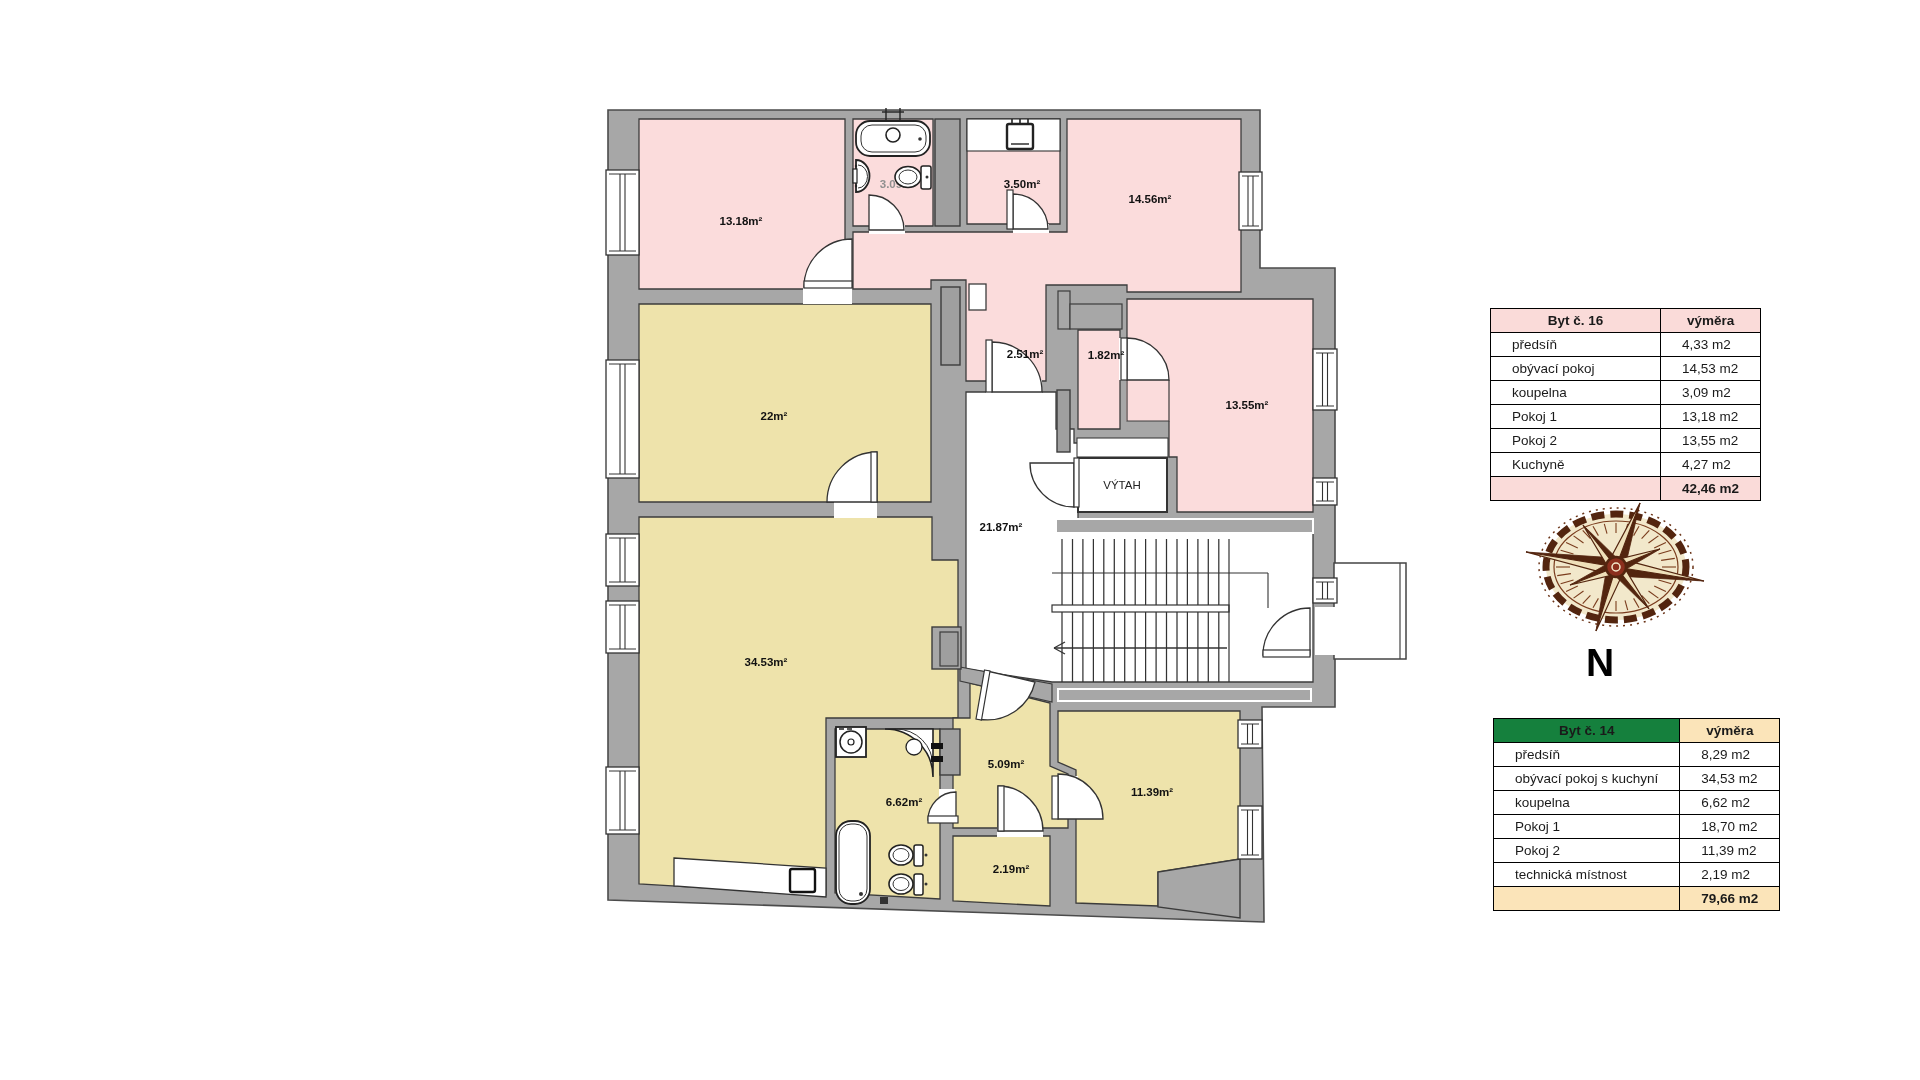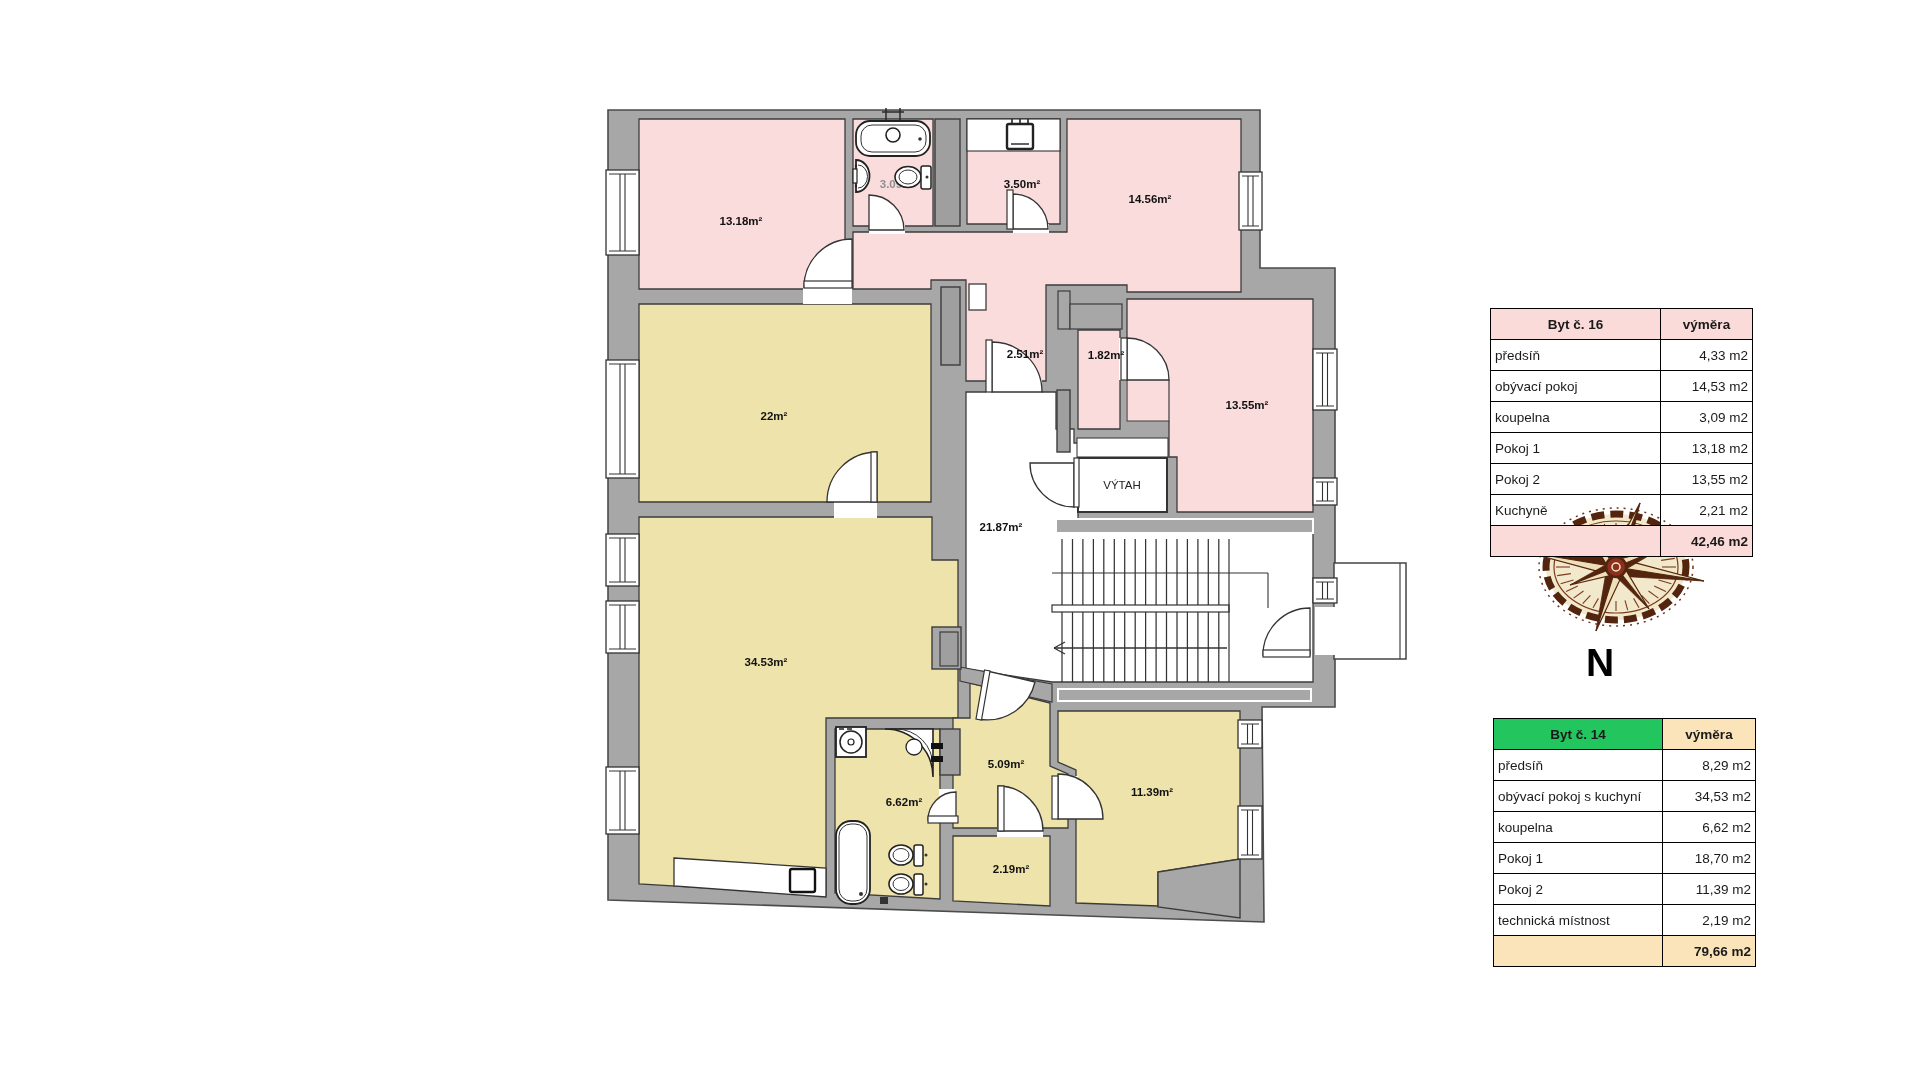--- a/index.html
+++ b/index.html
@@ -1,22 +1,22 @@
 <!DOCTYPE html>
 <html><head><meta charset="utf-8">
 <style>
 html,body{margin:0;padding:0;width:1920px;height:1080px;background:#fff;overflow:hidden;
   font-family:"Liberation Sans",sans-serif}
 svg{position:absolute;left:0;top:0}
 table.areas{position:absolute;border-collapse:collapse;table-layout:fixed;
   font-family:"Liberation Sans",sans-serif;font-size:13.5px;color:#1a1a1a}
-table.areas td{box-sizing:border-box;border:1px solid #000;height:31px;padding:0 4px;overflow:hidden;white-space:nowrap}
+table.areas td{box-sizing:border-box;border:1px solid #000;height:24px;padding:0 21px;overflow:hidden;white-space:nowrap}
 table.areas td.hd{text-align:center;font-weight:bold}
 table.areas td.nm{text-align:left}
-table.areas td.vl{text-align:right}
+table.areas td.vl{}
 table.areas td.tot{font-weight:bold}
 </style></head>
 <body>
 <svg width="1920" height="1080" viewBox="0 0 1920 1080">
 
 <polygon points="608,110 1260,110 1260,268 1335,268 1335,707 1262,707 1264,922 608,900" fill="#a7a7a7" stroke="#4b4b4b" stroke-width="1.6"></polygon>
 
 <polygon points="639,119 845,119 845,289 639,289" fill="#fbdcdc" stroke="#3c3c3c" stroke-width="1.3"></polygon>
 
 <polygon points="853,119 933,119 933,226 853,226" fill="#fbdcdc" stroke="#3c3c3c" stroke-width="1.3"></polygon>
@@ -402,32 +402,32 @@
       <tr>
         <td class="nm">Pokoj 1</td>
         <td class="vl">13,18 m2</td>
       </tr>
       <tr>
         <td class="nm">Pokoj 2</td>
         <td class="vl">13,55 m2</td>
       </tr>
       <tr>
         <td class="nm">Kuchyně</td>
-        <td class="vl">2,21 m2</td>
+        <td class="vl">4,27 m2</td>
       </tr>
       <tr>
         <td style="background:#fadbd9"></td>
         <td class="vl tot" style="background:#fadbd9">42,46 m2</td>
       </tr>
     </tbody>
   </table>
 <table class="areas" style="left:1493px;top:718px">
     <tbody>
       <tr>
-        <td class="hd" style="width:169px;background:#22c55e">Byt č. 14</td>
+        <td class="hd" style="width:169px;background:#15803d">Byt č. 14</td>
         <td class="hd" style="width:93px;background:#fbe4b9">výměra</td>
       </tr>
       <tr>
         <td class="nm">předsíň</td>
         <td class="vl">8,29 m2</td>
       </tr>
       <tr>
         <td class="nm">obývací pokoj s kuchyní</td>
         <td class="vl">34,53 m2</td>
       </tr>

